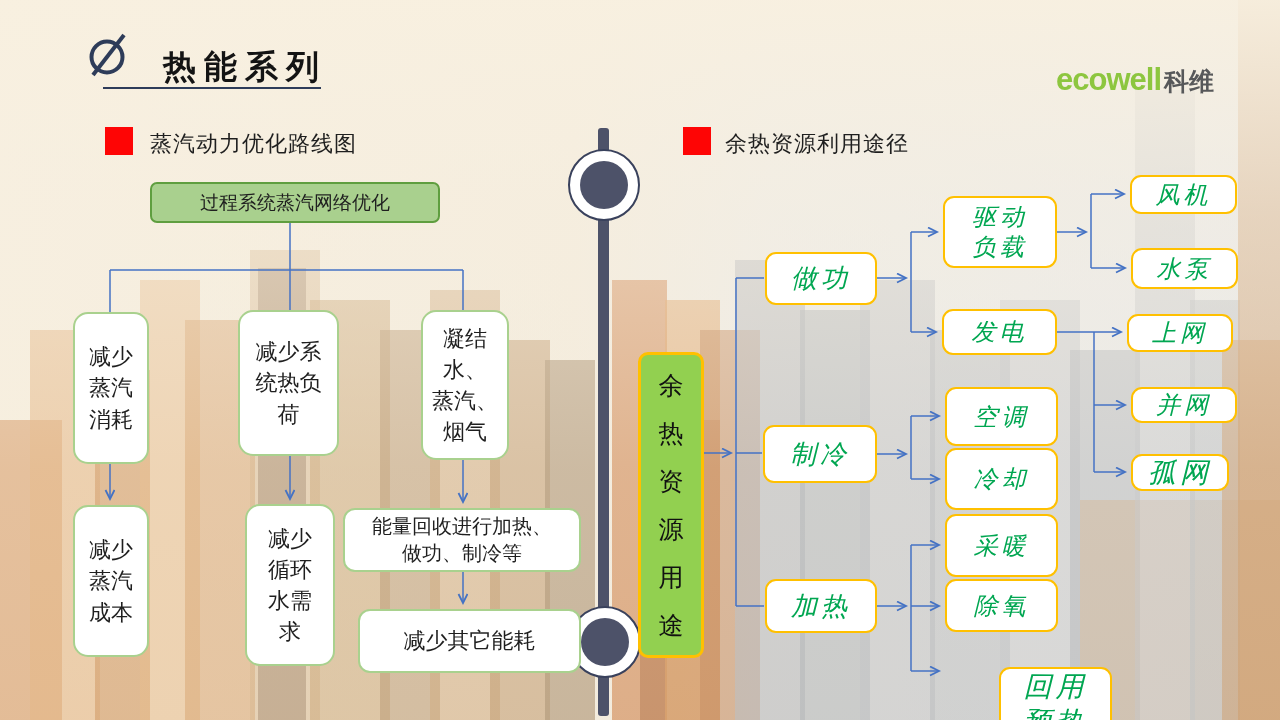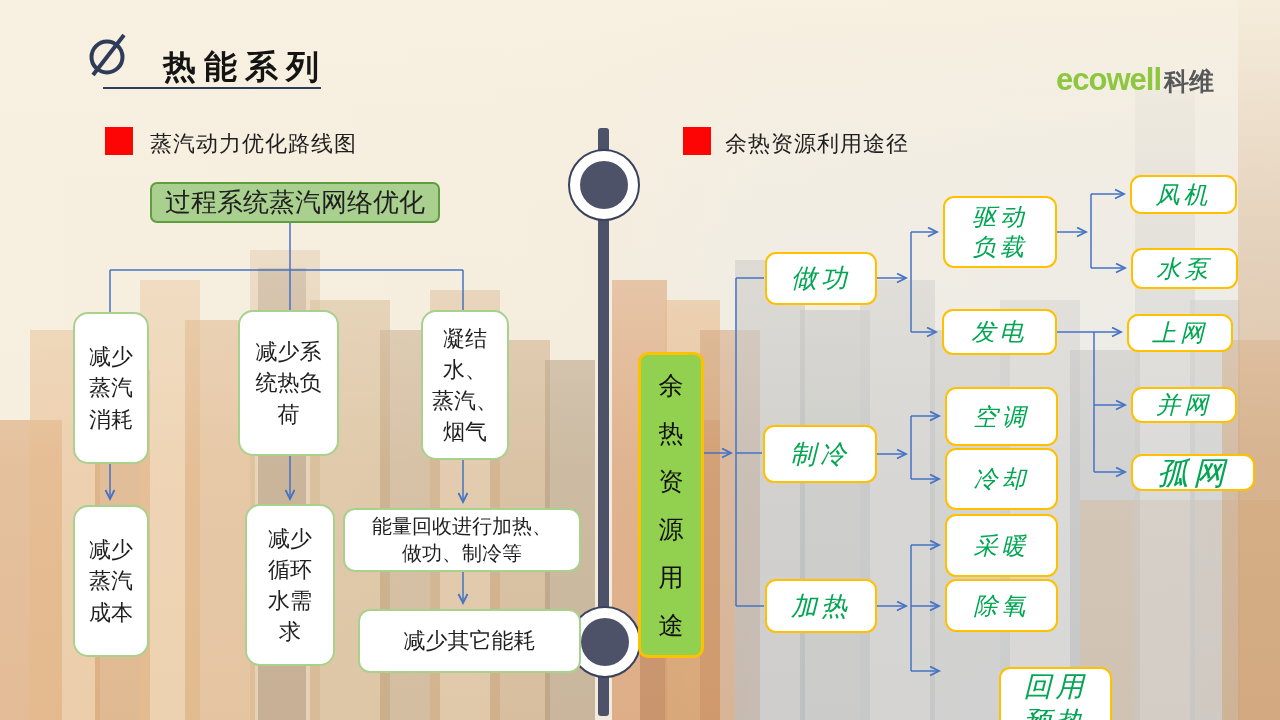--- a/index.html
+++ b/index.html
@@ -34,21 +34,21 @@
   
   .red-bullet{width:28px;height:28px;background:var(--accent-red);}
   .sec-label{font-size:22px;color:var(--text-dark);letter-spacing:1px;}
 
   
   .fbox{display:flex;align-items:center;justify-content:center;text-align:center;
         white-space:pre-line;color:var(--text-dark);}
   .wbox{background:#fff;border:2px solid var(--leftbox-border);border-radius:15px;
         font-size:22px;line-height:1.42;}
   .rootbox{background:var(--root-green-fill);border:2px solid var(--root-green-border);
-        border-radius:7px;font-size:26px;}
+        border-radius:7px;font-size:19px;}
   .gbox{background:#fff;border:2px solid var(--gold-border);border-radius:11px;
         font-size:26px;font-style:italic;color:var(--green-text);line-height:1.25;
         letter-spacing:4px;}
   .groot{background:var(--right-green-fill);border:3px solid var(--gold-border);
         border-radius:10px;font-size:25px;font-weight:500;line-height:48px;color:#111;}
 
   
   .divider-bar{left:598px;top:128px;width:11px;height:588px;background:var(--divider);border-radius:3px;}
   .divider-circle{width:72px;height:72px;border-radius:50%;background:#fff;border:2px solid #39415c;
         display:flex;align-items:center;justify-content:center;}
@@ -226,15 +226,15 @@
   <div class="abs fbox gbox" style="left:945px;top:448px;width:113px;height:62px;font-size:24px;">冷却</div>
   <div class="abs fbox gbox" style="left:945px;top:514px;width:113px;height:63px;font-size:24px;">采暖</div>
   <div class="abs fbox gbox" style="left:945px;top:579px;width:113px;height:53px;font-size:24px;">除氧</div>
   <div class="abs fbox gbox" style="left:999px;top:634px;width:113px;height:74px;font-size:28px;margin-top:33px;">回用
 预热</div>
 
   <div class="abs fbox gbox" style="left:1130px;top:175px;width:107px;height:39px;font-size:24px;">风机</div>
   <div class="abs fbox gbox" style="left:1131px;top:248px;width:107px;height:41px;font-size:24px;">水泵</div>
   <div class="abs fbox gbox" style="left:1127px;top:314px;width:106px;height:38px;font-size:24px;">上网</div>
   <div class="abs fbox gbox" style="left:1131px;top:387px;width:106px;height:36px;font-size:24px;">并网</div>
-  <div class="abs fbox gbox" style="left:1131px;top:454px;width:124px;height:37px;font-size:32px;">孤网</div>
+  <div class="abs fbox gbox" style="left:1131px;top:454px;width:98px;height:37px;font-size:28px;">孤网</div>
 
 </div>
 
 </body></html>

